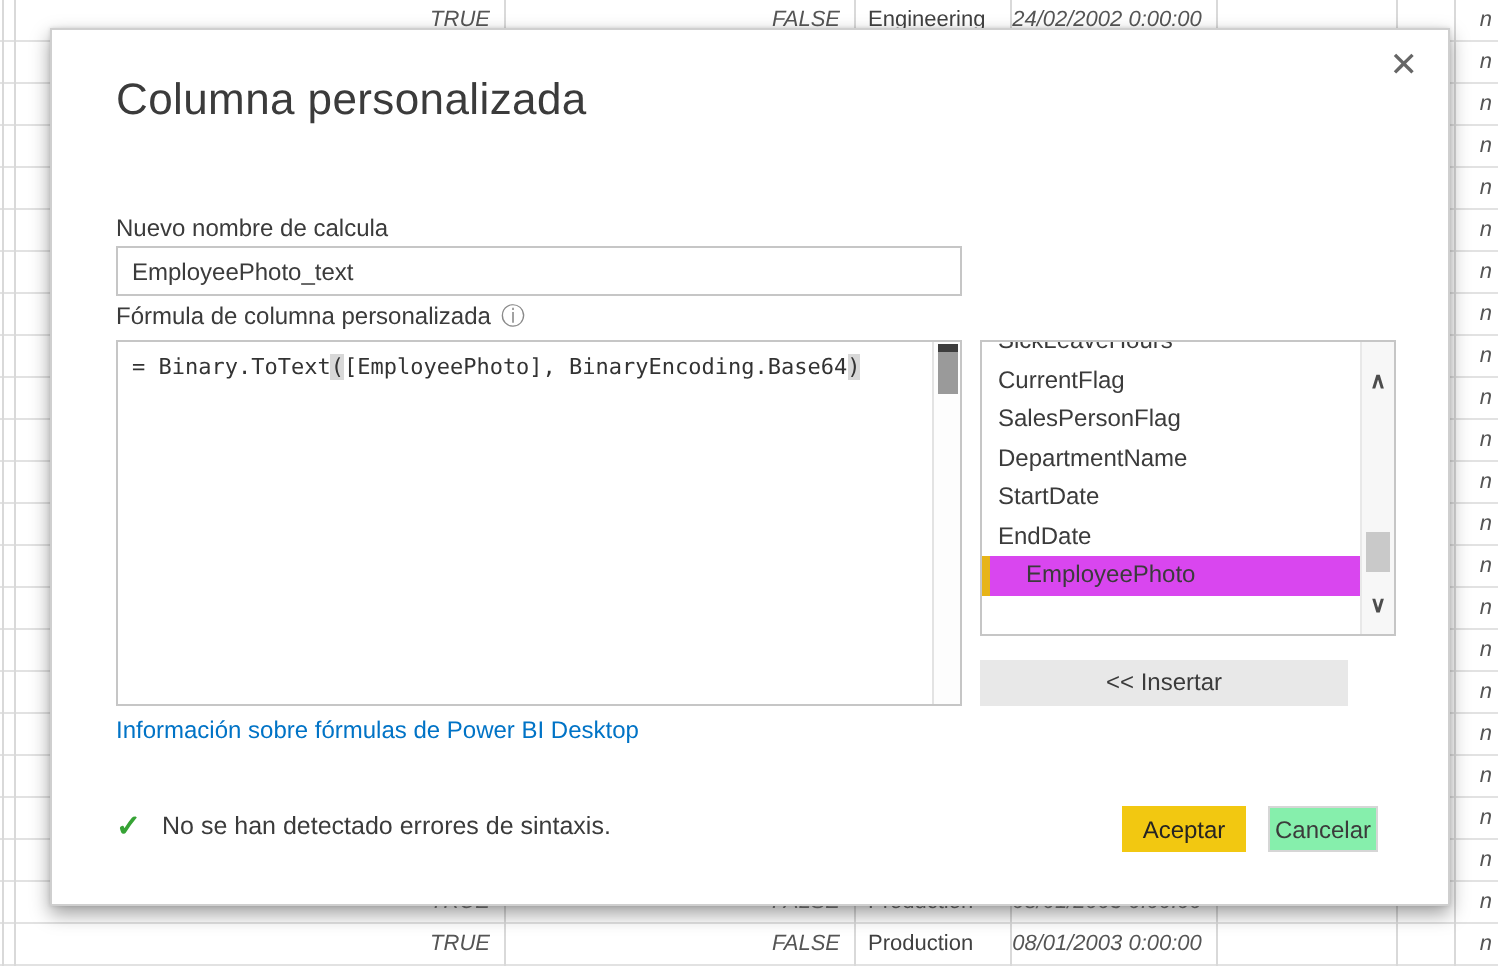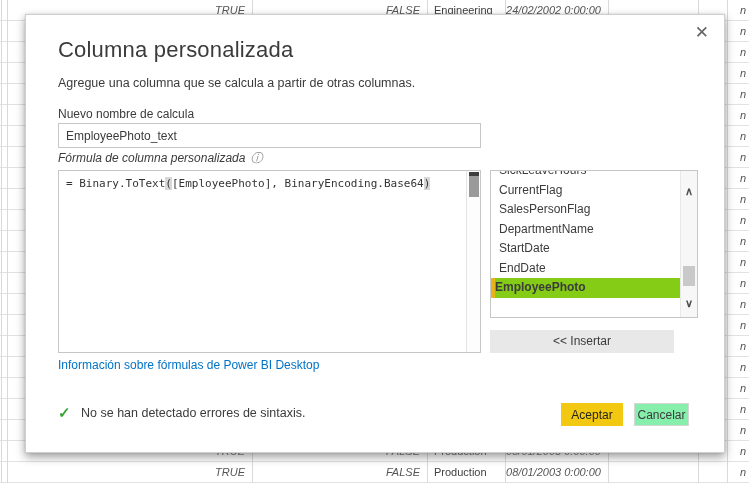--- a/index.html
+++ b/index.html
@@ -29,21 +29,21 @@
     font-size:12px; color:#3b3b3b; }
   #close-x { position:absolute; top:9px; right:15px; font-size:17px; line-height:17px;
     color:#666; cursor:pointer; font-weight:400; }
   #dlg-title { position:absolute; left:32px; top:22px; font-size:22px; font-weight:300;
     color:#3b3b3b; letter-spacing:.2px; }
   #dlg-subtitle { position:absolute; left:32px; top:61px; font-size:12.5px; color:#3b3b3b; }
   #name-label { position:absolute; left:32px; top:92px; font-size:12px; }
   #name-input { position:absolute; left:32px; top:108px; width:423px; height:25px;
     border:1px solid #c6c6c6; background:#fff; font-size:12px; color:#3b3b3b;
     padding:0 0 0 7px; font-family:"Liberation Sans", sans-serif; }
-  #formula-label-row { position:absolute; left:32px; top:135px; font-size:12px;font-style:italic; }
+  #formula-label-row { position:absolute; left:32px; top:135px; font-size:12px; }
   #formula-info { color:#8a8a8a; font-size:12px; margin-left:5px; }
   #formula-box { position:absolute; left:32px; top:155px; width:423px; height:183px;
     border:1px solid #c6c6c6; background:#fff; }
   #formula-text { position:absolute; left:7px; top:6px; right:18px;
     font-family:"DejaVu Sans Mono", monospace; font-size:11px; color:#333;
     white-space:pre; }
   .paren-hl { background:#d8d8d8; }
   #formula-scroll { position:absolute; top:0; right:0; bottom:0; width:14px;
     border-left:1px solid #e3e3e3; background:#fdfdfd; }
   #formula-thumb { position:absolute; top:1px; left:2px; right:1px; height:25px;
@@ -58,21 +58,21 @@
   #status-text { position:absolute; left:23px; top:2px; font-size:12.5px; color:#3b3b3b;
     white-space:nowrap; }
 
   
   #cols-label { position:absolute; left:472px; top:139px; font-size:12px;margin-top:25px; }
   #col-list { position:absolute; left:464px; top:155px; width:208px; height:148px;
     border:1px solid #c6c6c6; background:#fff; overflow:hidden; }
   #col-list-inner { position:absolute; left:0; top:-10px; right:17px; }
   .col-item { height:19.5px; line-height:19.5px; padding-left:8px; font-size:12px;
     color:#3b3b3b; white-space:nowrap; cursor:default; }
-  .col-item.selected { background:#84cc16; border-left:4px solid #e7b418; padding-left:0;font-weight:bold; }
+  .col-item.selected { background:#d946ef; border-left:4px solid #e7b418; padding-left:18px; }
   #col-scroll { position:absolute; top:0; right:0; bottom:0; width:17px;
     background:#f7f7f7; border-left:1px solid #e8e8e8; }
   .scroll-arrow { position:absolute; left:0; width:16px; text-align:center;
     font-size:11px; font-weight:bold; color:#4d4d4d; line-height:12px; }
   #col-arrow-up { top:14px; }
   #col-arrow-down { bottom:8px; }
   #col-thumb { position:absolute; left:2px; right:2px; top:95px; height:20px; background:#c9c9c9; }
 
   #insert-btn { position:absolute; left:464px; top:315px; width:184px; height:23px;
     background:#e8e8e8; border:none; font-size:12px; color:#3b3b3b; text-align:center;
@@ -161,21 +161,20 @@
       <div class="ncell" style="top: 378px;">n</div>
       <div class="ncell" style="top: 399px;">n</div>
       <div class="ncell" style="top: 420px;">n</div>
       <div class="ncell" style="top: 441px;">n</div>
       <div class="ncell" style="top: 462px;">n</div>
     </div>
 
   <div id="dialog">
     <span id="close-x">✕</span>
     <div id="dlg-title">Columna personalizada</div>
-    <div id="dlg-subtitle">Agregue una columna que se calcula a partir de otras columnas.</div>
 
     <div id="name-label">Nuevo nombre de calcula</div>
     <input id="name-input" value="EmployeePhoto_text" style="">
 
     <div id="formula-label-row">
       <span>Fórmula de columna personalizada</span><span id="formula-info">ⓘ</span>
     </div>
     <div id="formula-box">
       <div id="formula-text"><span>= Binary.ToText</span><span class="paren-hl">(</span><span>[EmployeePhoto], BinaryEncoding.Base64</span><span class="paren-hl">)</span></div>
       <div id="formula-scroll">

